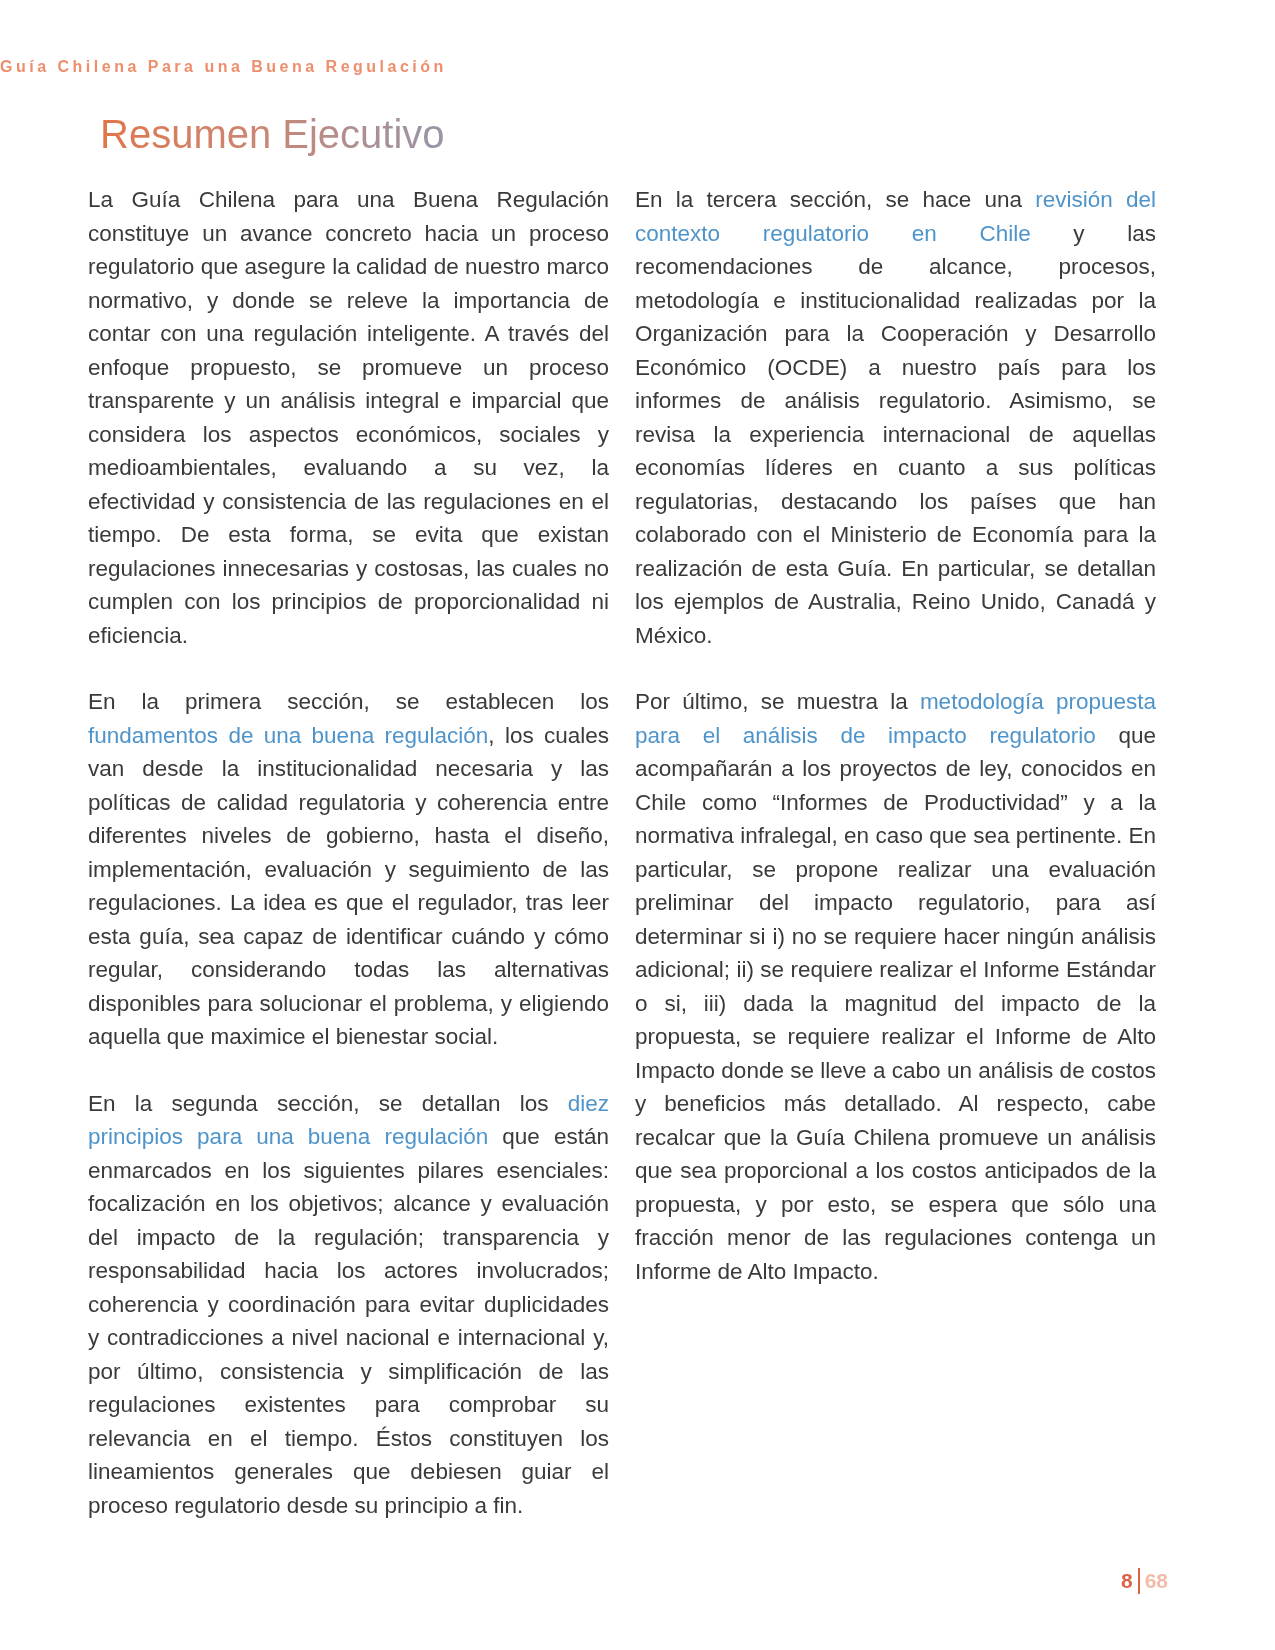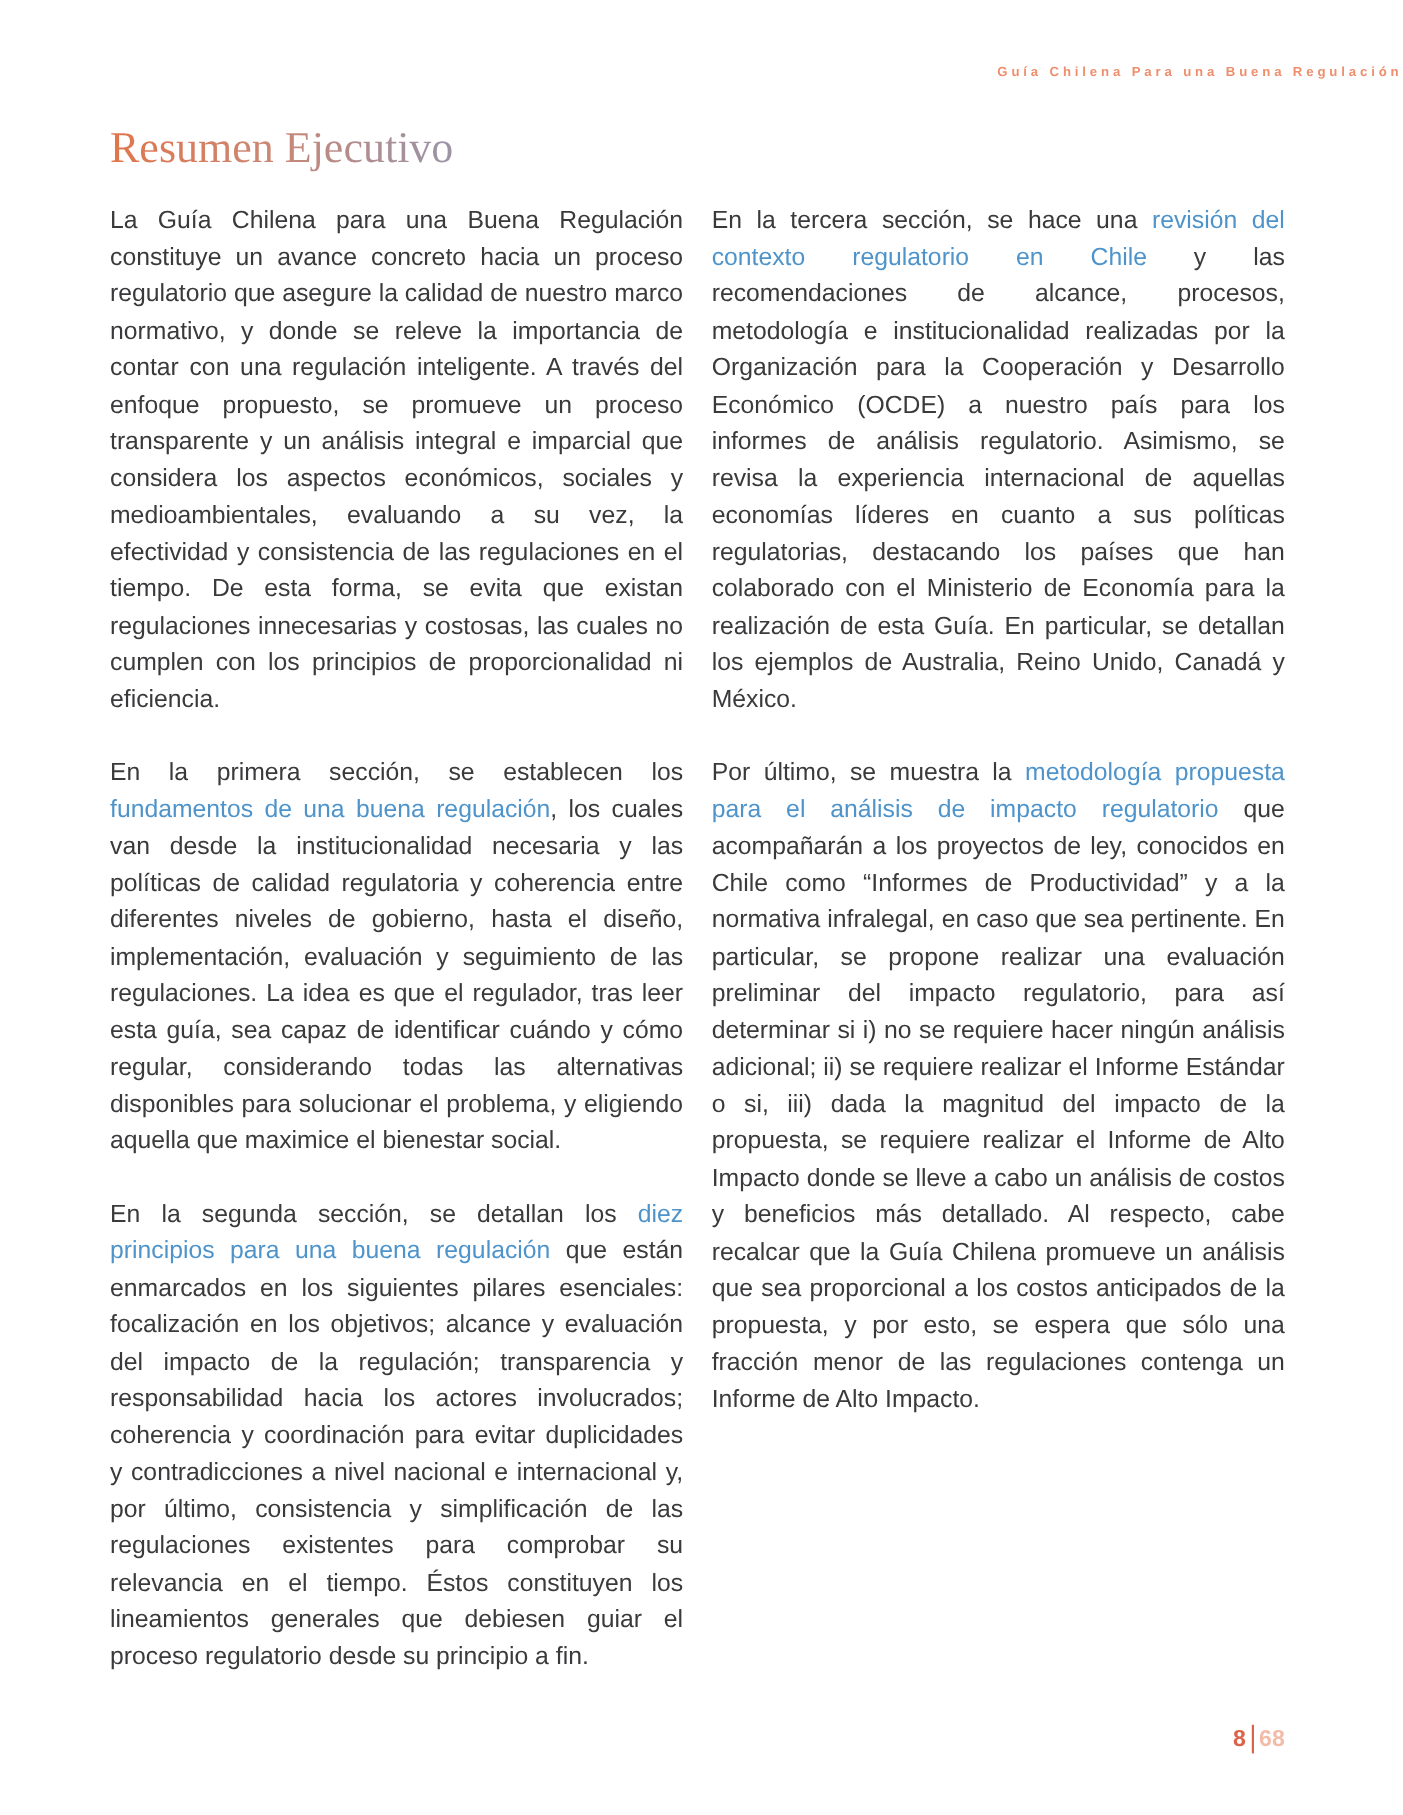--- a/index.html
+++ b/index.html
@@ -10,50 +10,49 @@
     height: 1650px;
     background: #ffffff;
     font-family: "Liberation Sans", sans-serif;
     overflow: hidden;
   }
   .running-header {
     position: absolute;
     top: 58px;
     left: 0;
     width: 100%;
-    text-align: right;
-    font-size: 12px;
+    text-align: left;
+    font-size: 16px;
     font-weight: 600;
     letter-spacing: 3.5px;
     color: var(--header-orange, #EE8E6C);
-    padding-left: 25px;
   }
   .page-title {
     position: absolute;
     top: 110px;
     left: 100px;
-    font-family: Liberation Serif, serif;
+    font-family: Liberation Sans, sans-serif;
     font-weight: 400;
     font-size: 40px;
     line-height: 48px;
     color: #C08478;
     background: linear-gradient(90deg, #E0764B 0%, #CC8673 45%, #9C93A4 95%);
   }
   @supports ((-webkit-background-clip: text) or (background-clip: text)) {
     .page-title {
       -webkit-background-clip: text;
       background-clip: text;
       color: transparent;
       -webkit-text-fill-color: transparent;
     }
   }
   .columns {
     position: absolute;
     top: 183px;
-    left: 100px;
+    left: 88px;
     width: 1068px;
     display: flex;
     gap: 26px;
   }
   .col { width: 523px; }
   .para {
     font-size: 22.5px;
     line-height: 33.5px;
     color: #3A3A3C;
     text-align: justify;

